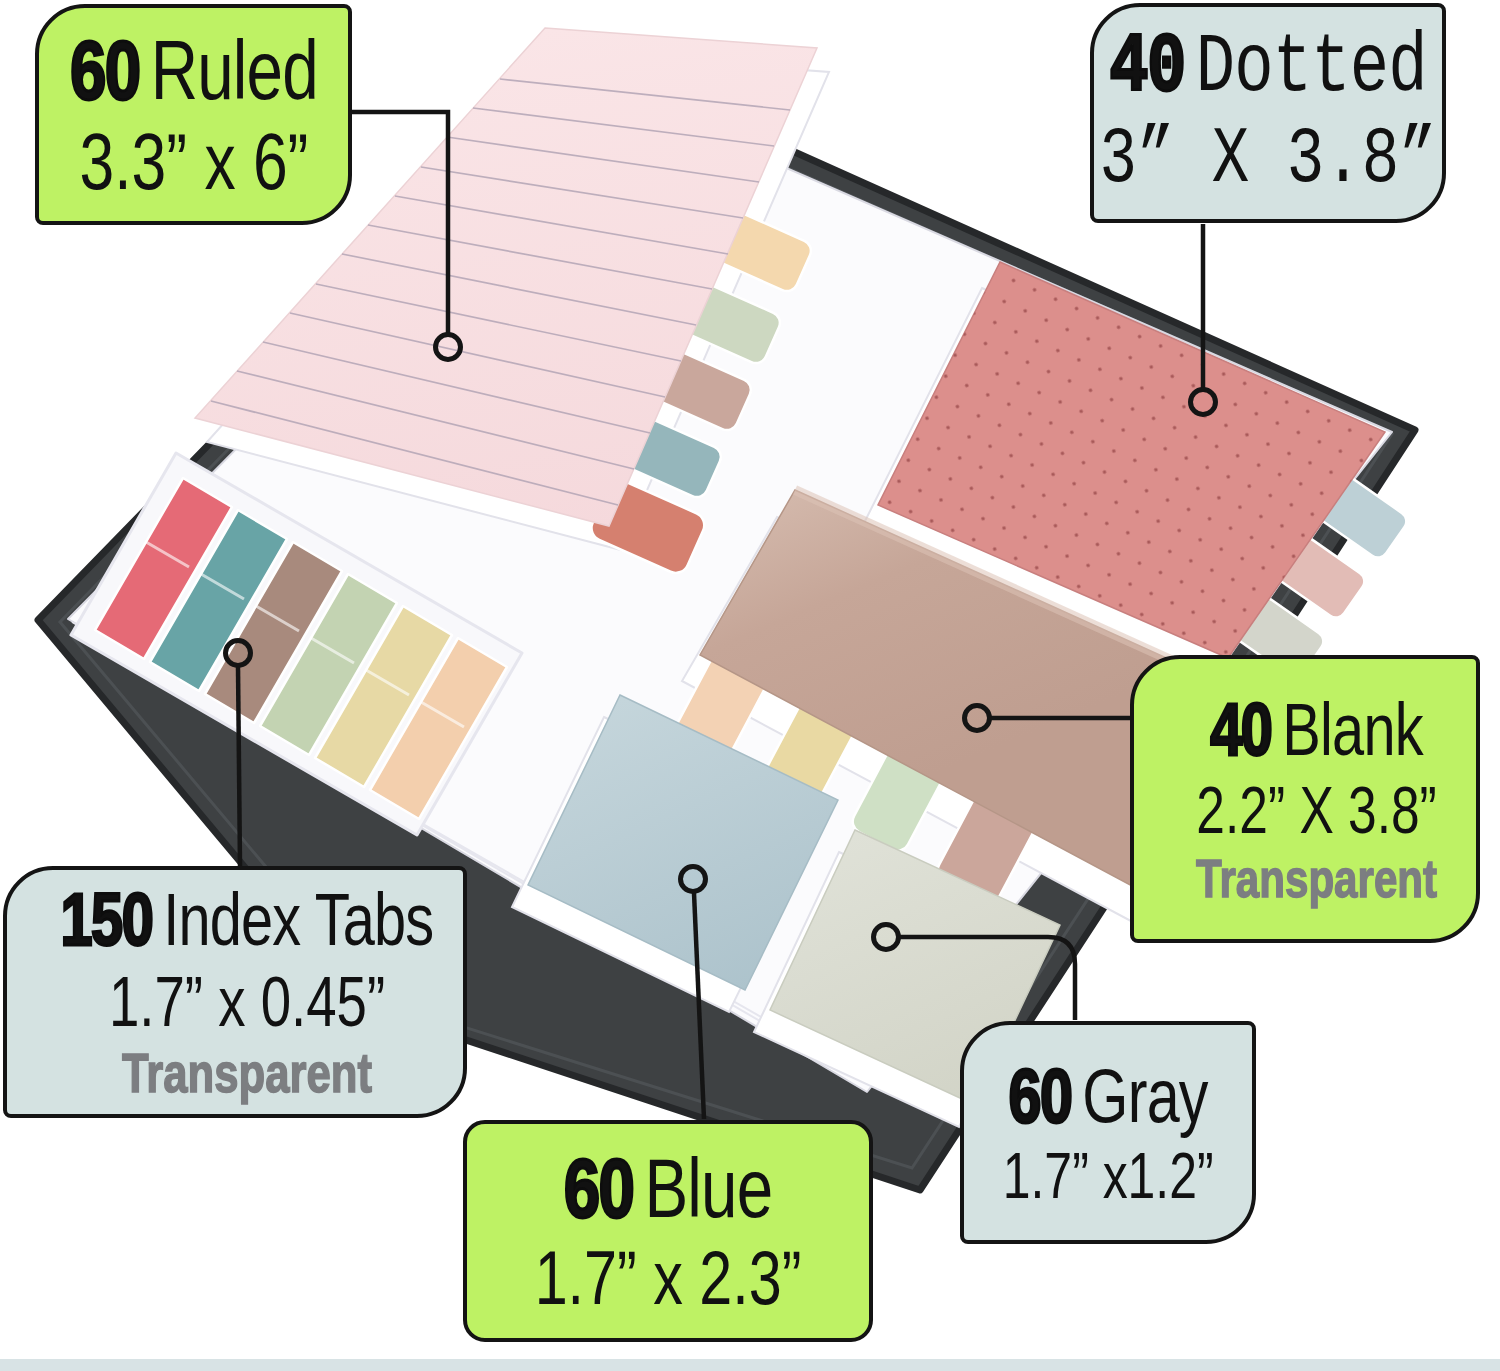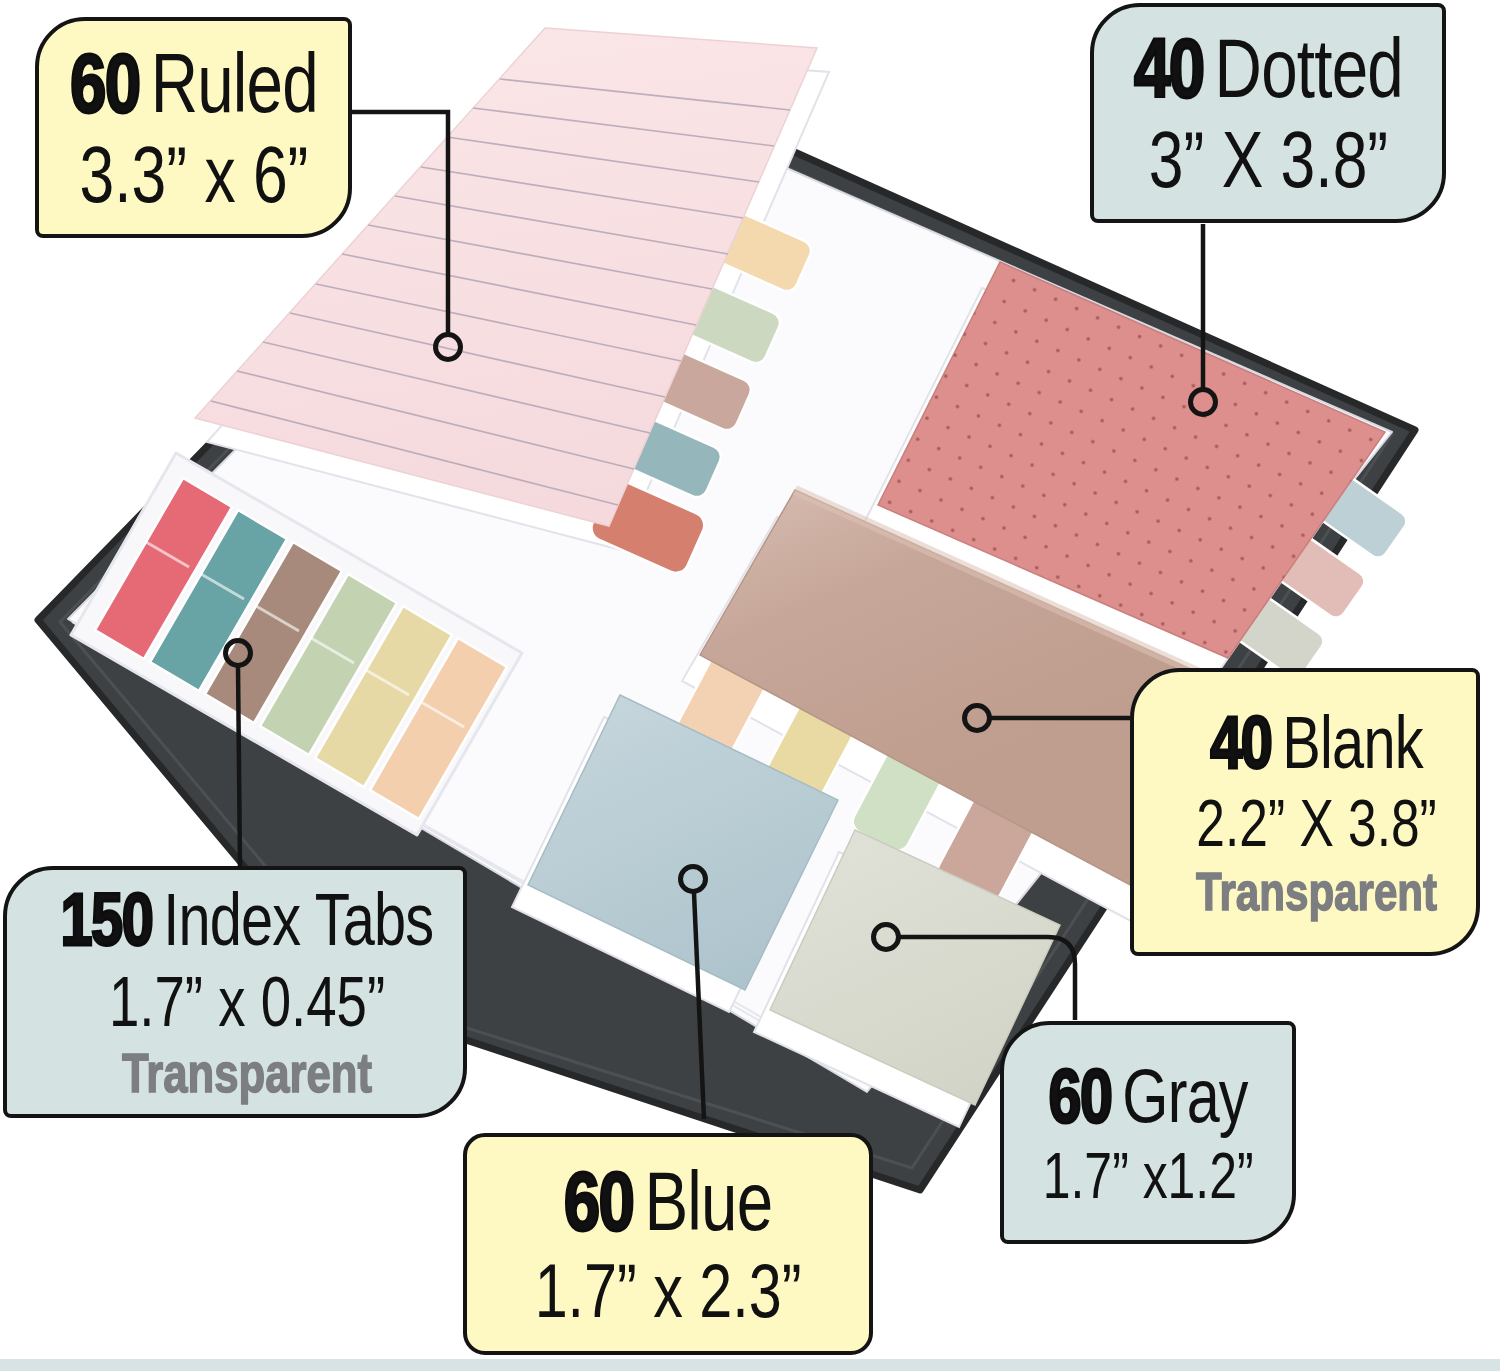--- a/index.html
+++ b/index.html
@@ -1,21 +1,21 @@
 <!DOCTYPE html>
 <html><head>
 <meta charset="utf-8">
 <style>
   html,body{margin:0;padding:0;background:#ffffff;}
   #stage{position:relative;width:1500px;height:1371px;overflow:hidden;background:#ffffff;
          font-family:"Liberation Sans", sans-serif;}
   #art{position:absolute;left:0;top:0;width:1500px;height:1371px;}
   .callout{position:absolute;box-sizing:border-box;border:4px solid #141414;
            display:flex;align-items:center;justify-content:center;color:#111;}
-  .callout.pink{background:#fef9c3;margin-top:13px;}
+  .callout.pink{background:#bef264;}
   .callout.teal{background:#d4e2e1;}
   .rr{border-radius:50px 8px 50px 8px;}
   .ct{display:flex;flex-direction:column;align-items:center;justify-content:center;
       transform:scaleX(0.78);transform-origin:50% 50%;white-space:nowrap;line-height:1.0;}
   .l1{letter-spacing:-1px;}
   .num{font-weight:700;-webkit-text-stroke:3px #0d0d0d;letter-spacing:-2px;margin-right:14px;}
   .l2{margin-top:10px;letter-spacing:0px;}
   .l3{margin-top:8px;font-weight:700;color:#7c7e81;-webkit-text-stroke:1.5px #7c7e81;}
   .l3:empty{display:none;}
   
@@ -153,21 +153,21 @@
     </g>
   </svg>
 
   <div id="co-ruled" class="callout pink rr" style="left:35px;top:4px;width:317px;height:221px;">
     <div class="ct">
       <div class="l1"><span class="num">60</span><span>Ruled</span></div>
       <div class="l2">3.3” x 6”</div>
     </div>
   </div>
 
-  <div id="co-dotted" class="callout teal rr" style="left:1090px;top:3px;width:356px;height:220px;">
+  <div id="co-dotted" class="callout teal rr" style="left:1090px;top:3px;width:356px;height:220px;font-family:Liberation Mono, monospace;">
     <div class="ct">
       <div class="l1"><span class="num">40</span><span>Dotted</span></div>
       <div class="l2">3” X 3.8”</div>
     </div>
   </div>
 
   <div id="co-blank" class="callout pink rr" style="left:1130px;top:655px;width:350px;height:288px;padding-left:23px;">
     <div class="ct">
       <div class="l1"><span class="num">40</span><span>Blank</span></div>
       <div class="l2">2.2” X 3.8”</div>
@@ -183,20 +183,20 @@
     </div>
   </div>
 
   <div id="co-blue" class="callout pink rr" style="left:463px;top:1120px;width:410px;height:222px;border-radius:22px;">
     <div class="ct">
       <div class="l1"><span class="num">60</span><span>Blue</span></div>
       <div class="l2">1.7” x 2.3”</div>
     </div>
   </div>
 
-  <div id="co-gray" class="callout teal rr" style="left:960px;top:1021px;width:296px;height:223px;margin-left:40px;">
+  <div id="co-gray" class="callout teal rr" style="left:960px;top:1021px;width:296px;height:223px;">
     <div class="ct">
       <div class="l1"><span class="num">60</span><span>Gray</span></div>
       <div class="l2">1.7” x1.2”</div>
     </div>
   </div>
 
 </div>
 
 </body></html>

